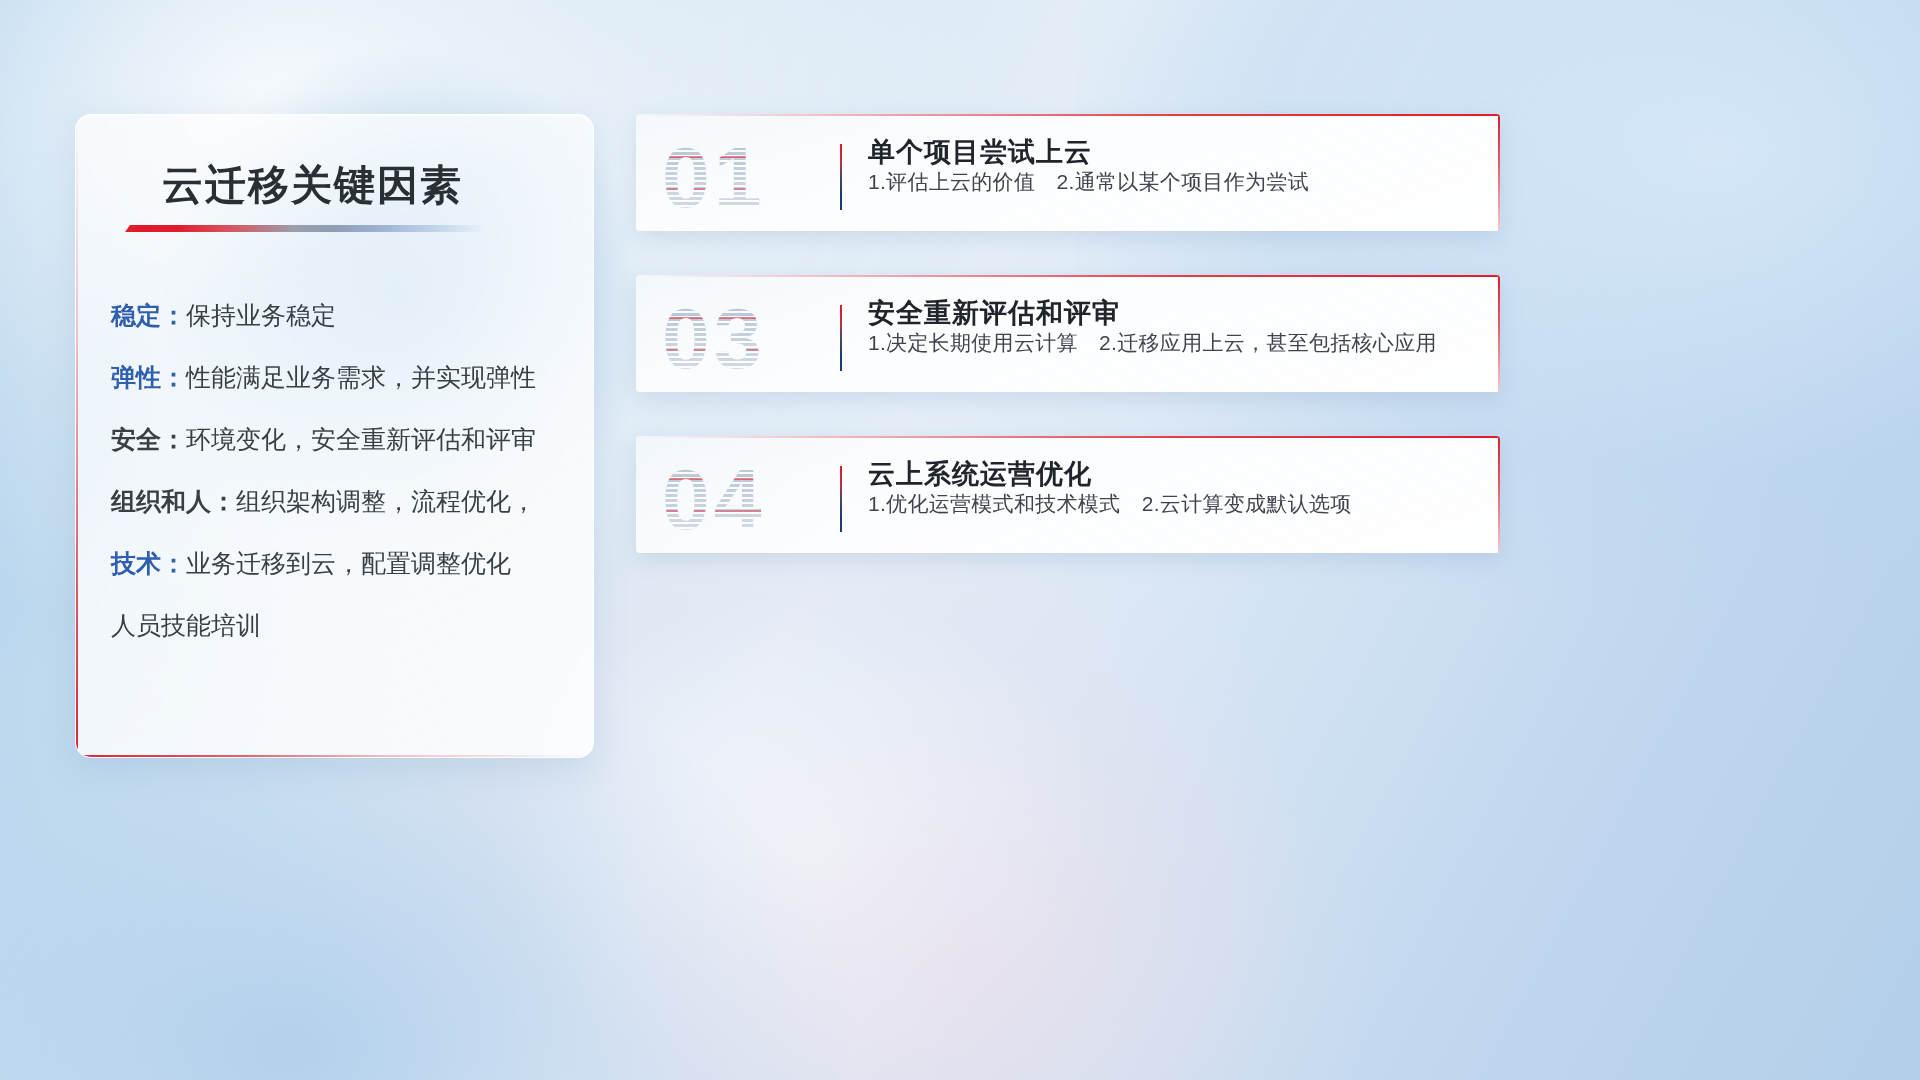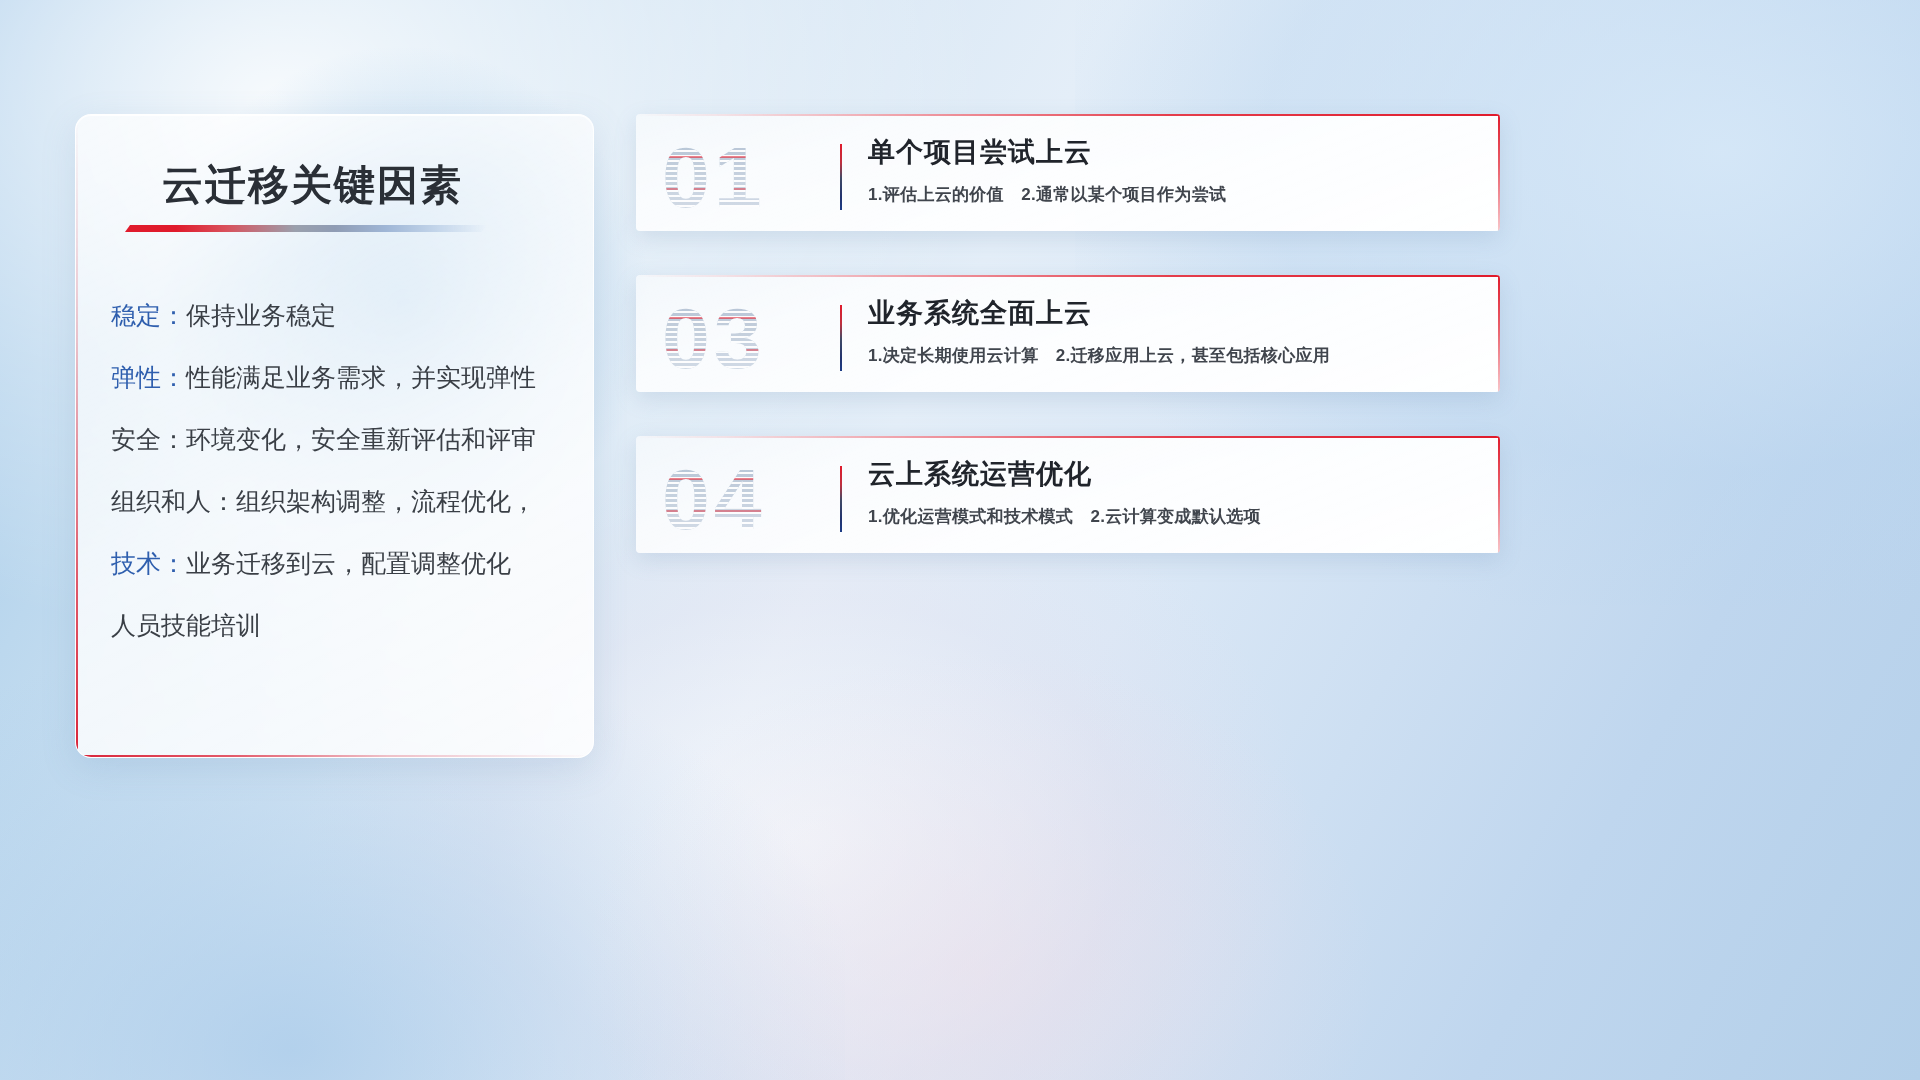--- a/index.html
+++ b/index.html
@@ -87,21 +87,21 @@
       #9fb6d6 72%, #c3d5ea 86%, rgba(210,224,240,0) 100%);
     clip-path:polygon(1.4% 0, 100% 0, 98.6% 100%, 0% 100%);
   }
 
   .kv-list { position:absolute; left:35px; top:188px; width:470px; }
   .kv-row {
     display:flex; align-items:baseline;
     font-size:25px; line-height:1; height:62px;
     white-space:nowrap;
   }
-  .kv-label { font-weight:normal; }
+  .kv-label { font-weight:bold; }
   .kv-label.accent { color:#2f5fae; }
   .kv-label.plain  { color:#3a3f46; }
   .kv-text { color:#3a3f46; }
   .kv-row.cont { height:62px; }
 
   
   #right-stack {
     position:absolute; left:636px; top:114px; width:864px; height:640px;
   }
   .step-card {
@@ -165,22 +165,22 @@
     position:absolute; left:204px; top:30px; width:2px; height:66px;
     background:linear-gradient(180deg,#e01b2c 0%, #c0303f 28%, #3f4a66 52%, #22336e 80%, #1c3c86 100%);
   }
 
   .step-body { position:absolute; left:232px; top:22px; right:24px; }
   .step-title {
     font-size:27px; font-weight:bold; color:#20242b;
     letter-spacing:1px; line-height:1.2; white-space:nowrap;
   }
   .step-sub {
-    margin-top:15px; font-size:17px; color:#40454d;
-    letter-spacing:.3px; white-space:nowrap;font-weight:bold;
+    margin-top:0; font-size:21px; color:#40454d;
+    letter-spacing:.3px; white-space:nowrap;
   }
 </style>
 </head>
 <body>
 
 <div id="bg">
   <div class="bg-base"></div>
   <div class="bg-glow-c"></div>
   <div class="bg-glow-a"></div>
   <div class="bg-glow-e"></div>
@@ -236,21 +236,21 @@
   </div>
 
 
   <div class="step-card">
     <div class="card-topline"></div>
     <div class="card-rightline"></div>
     <div class="step-num">03</div>
     <div class="step-num-red">03</div>
     <div class="divider"></div>
     <div class="step-body">
-      <div class="step-title">业务系统全面上云</div>
+      <div class="step-title">安全重新评估和评审</div>
       <div class="step-sub">1.决定长期使用云计算　2.迁移应用上云，甚至包括核心应用</div>
     </div>
   </div>
 
   <div class="step-card">
     <div class="card-topline"></div>
     <div class="card-rightline"></div>
     <div class="step-num">04</div>
     <div class="step-num-red">04</div>
     <div class="divider"></div>

